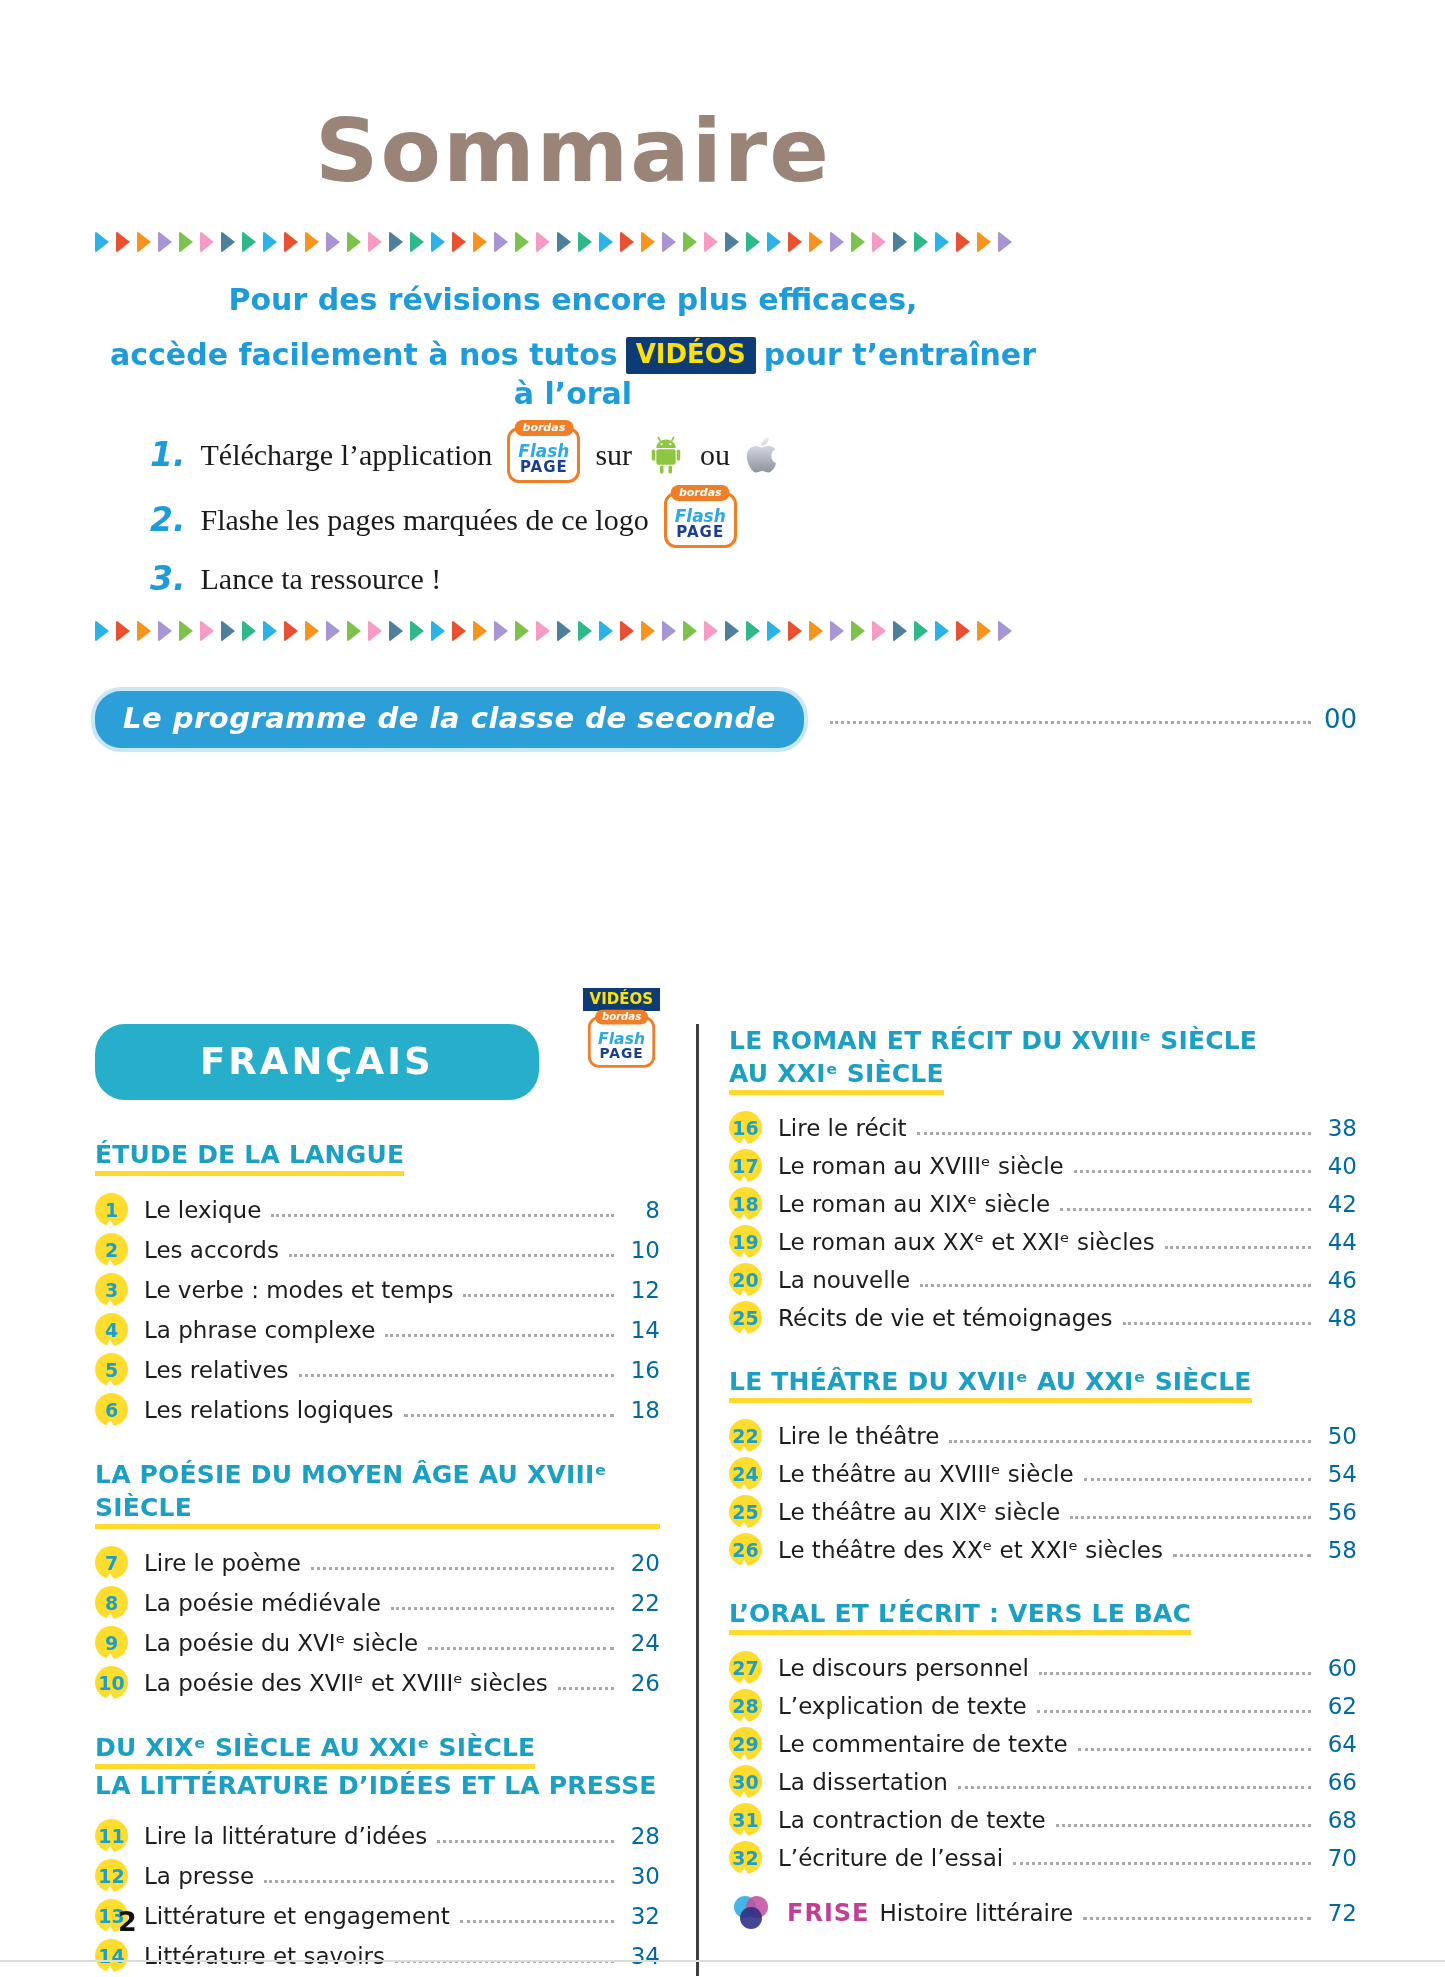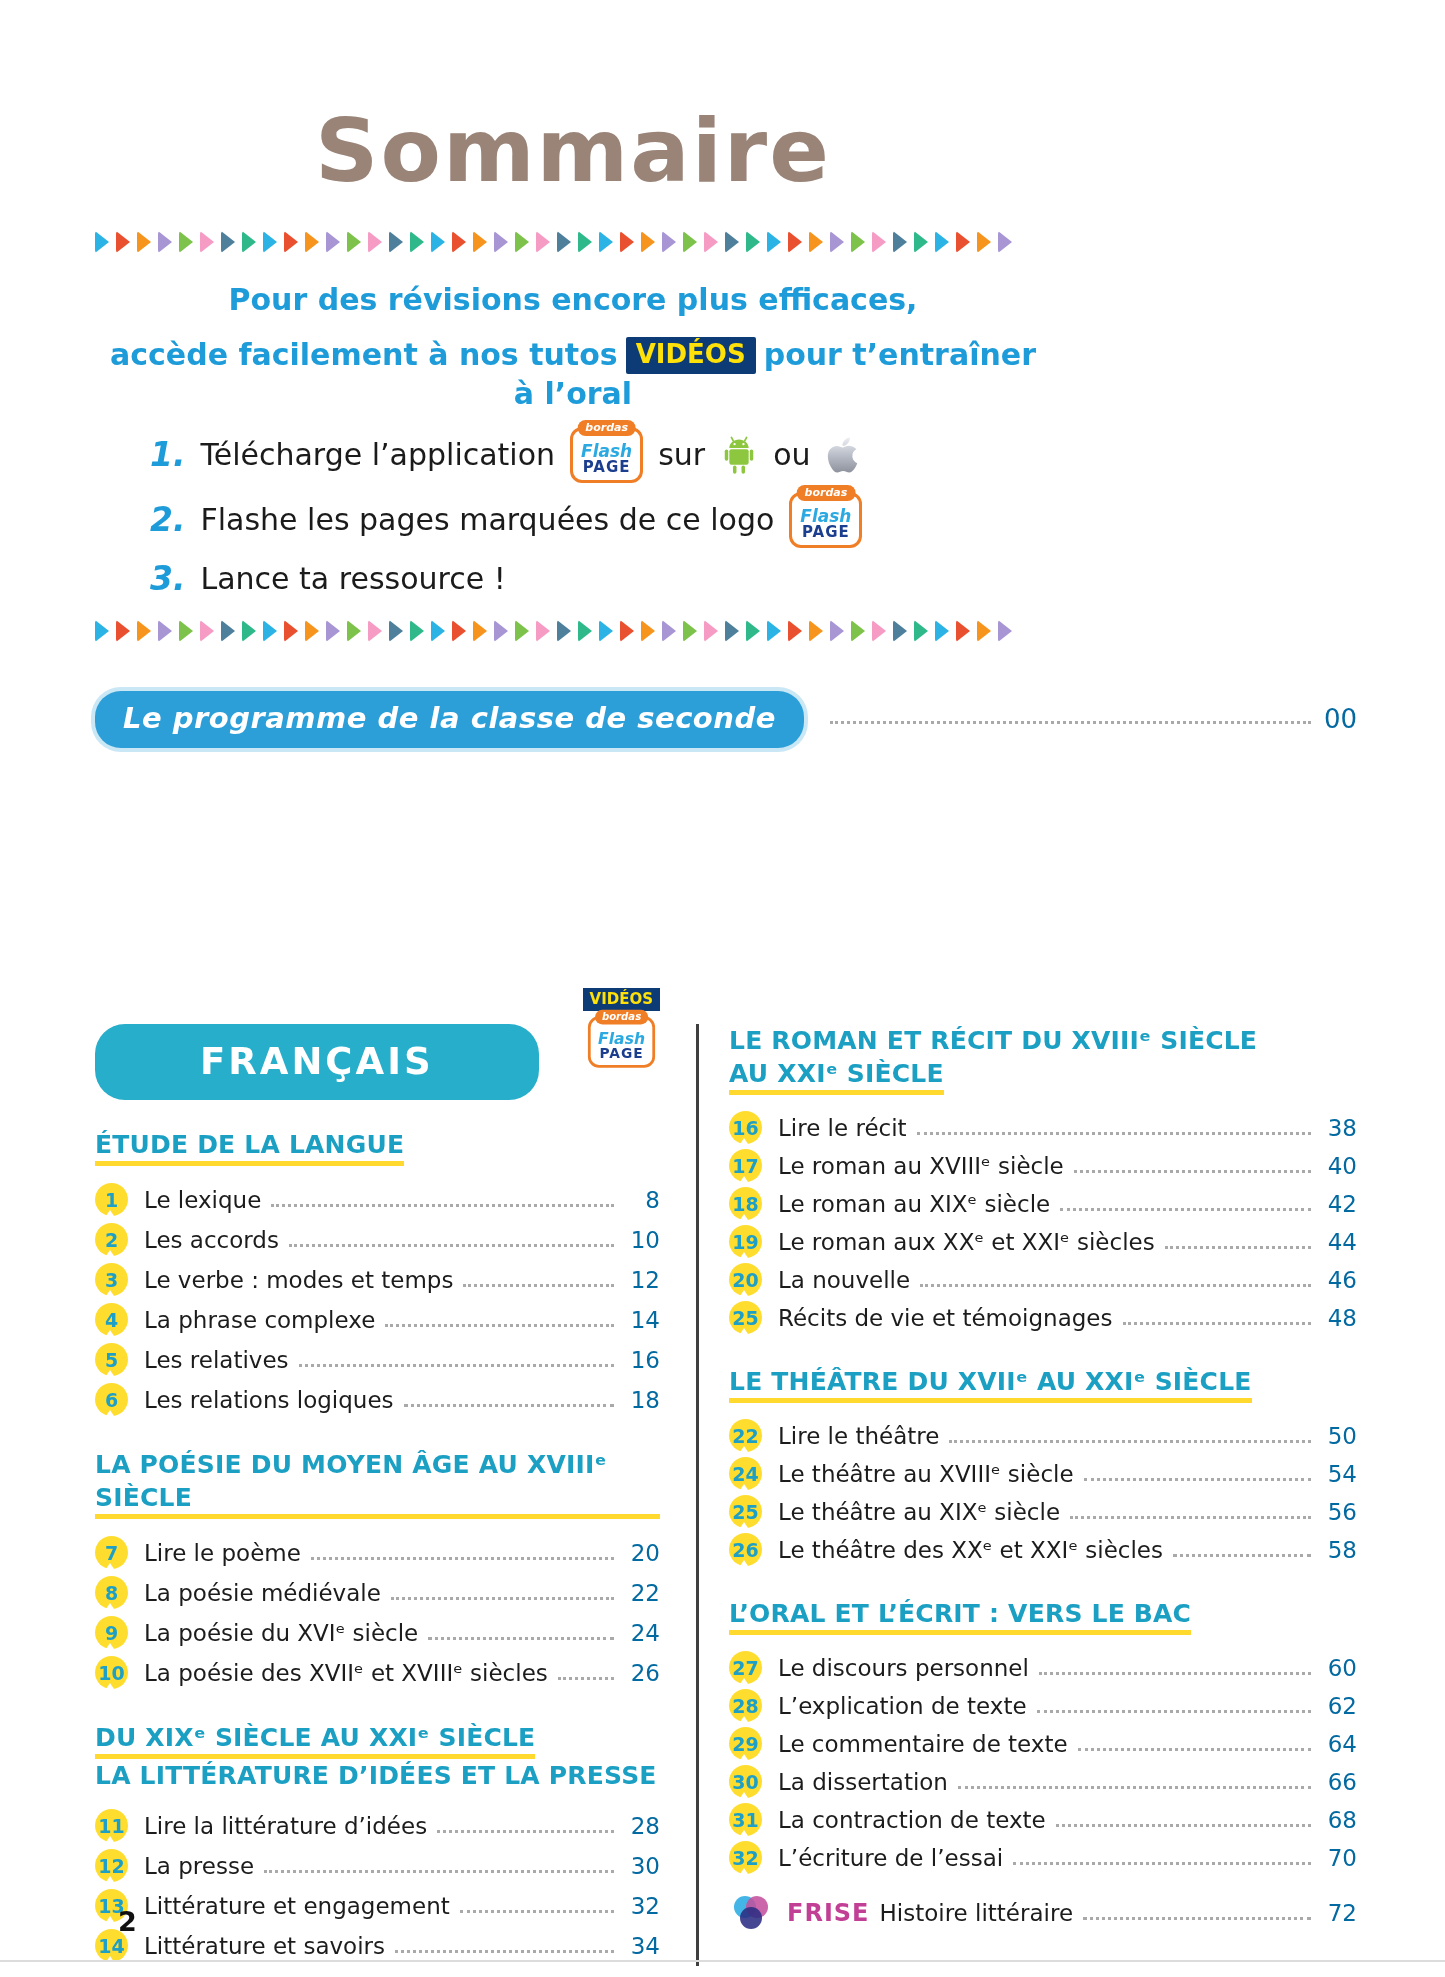--- a/index.html
+++ b/index.html
@@ -19,21 +19,21 @@
            border-left:14px solid #29abe2; margin-right:7px; border-radius:3px; }
 
   .intro-l1 { margin:28px 0 0 0; text-align:center; font-size:30px; font-weight:bold; color:#1e9cd9; }
   .intro-l2 { margin:20px 0 0 0; text-align:center; font-size:30px; font-weight:bold; color:#1e9cd9; }
   .videos-badge { display:inline-block; background:#0d3b76; color:#ffe10a; font-weight:bold;
                   font-size:26px; padding:2px 10px 5px; margin:0 8px; border-radius:2px;
                   transform:translateY(-2px); }
   .steps { margin:16px 0 0 55px; }
   .step { display:flex; align-items:center; margin-bottom:9px; min-height:44px; }
   .step-num { color:#1e9cd9; font-weight:bold; font-style:italic; font-size:33px; margin-right:15px; }
-  .step-text { font-size:30px; color:#1b1b1b; margin-right:15px; white-space:nowrap; }
+  .step-text { font-size:30px; color:#1b1b1b; margin-right:15px; white-space:nowrap;font-family:Liberation Serif, serif; }
 
   .fp-logo { display:inline-flex; flex-direction:column; align-items:center; justify-content:center;
              background:#fff; border:3px solid #f07e26; border-radius:12px; padding:13px 8px 5px;
              position:relative; line-height:1; margin-right:15px; }
   .fp-brand { position:absolute; top:-10px; left:50%; transform:translateX(-50%); background:#f07e26;
               color:#fff; font-size:11px; font-weight:bold; font-style:italic; padding:2px 8px 3px;
               border-radius:10px; white-space:nowrap; }
   .fp-flash { color:#2ba9e0; font-weight:bold; font-style:italic; font-size:17px; }
   .fp-page  { color:#1c3e8e; font-weight:bold; font-size:15px; letter-spacing:1px; }
 
@@ -59,21 +59,21 @@
   .francais-band { width:458px; height:76px; background:#27aecb; border-radius:30px; color:#fff;
                    display:flex; align-items:center; justify-content:center; font-weight:bold;
                    font-size:37px; letter-spacing:3px; }
   .videos-stack { margin-left:44px; margin-top:-36px; display:flex; flex-direction:column;
                   align-items:center; }
   .videos-badge-sm { background:#0d3b76; color:#ffe10a; font-weight:bold; font-size:15px;
                      padding:2px 7px 3px; margin-bottom:3px; }
   .videos-stack .fp-logo { margin-right:0; transform:scale(.92); }
 
   .sec-heading { margin-top:28px; margin-bottom:14px; }
-  .col-left .toc-section:first-child .sec-heading { margin-top:28px; }
+  .col-left .toc-section:first-child .sec-heading { margin-top:38px; }
   .col-right .toc-section:first-child .sec-heading { margin-top:0; }
   .hl { display:inline-block; color:#1b9fc3; font-weight:bold; font-size:25px; line-height:1.32;
         letter-spacing:.2px; }
   .hl.underlined { border-bottom:5px solid #ffd92e; padding-bottom:0; }
 
   .toc-item { display:flex; align-items:center; height:40px; font-size:23px; color:#1c1c1c; }
   .col-right .toc-item { height:38px; }
   .badge { flex:0 0 33px; width:33px; height:33px; border-radius:50%; background:#ffdd2e;
            color:#1e9fc6; font-weight:bold; font-size:19px; display:flex; align-items:center;
            justify-content:center; position:relative; margin-right:16px; }

